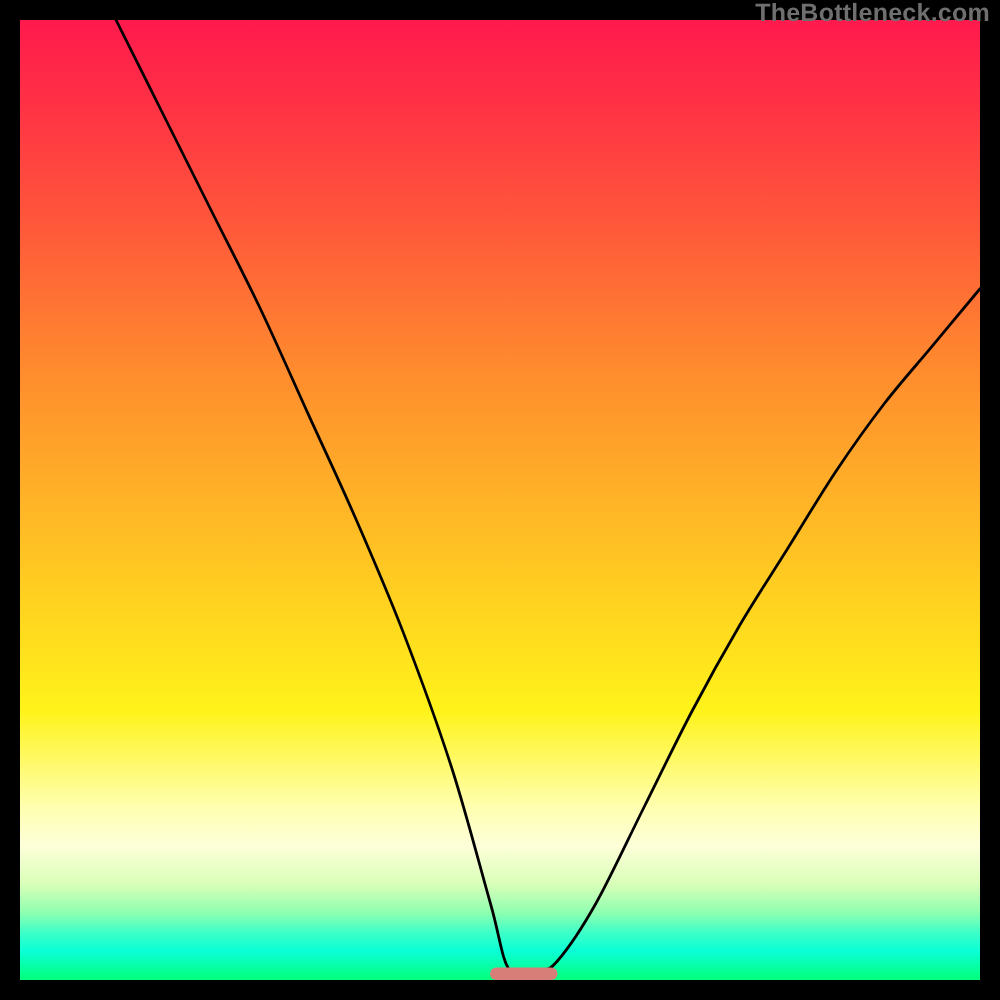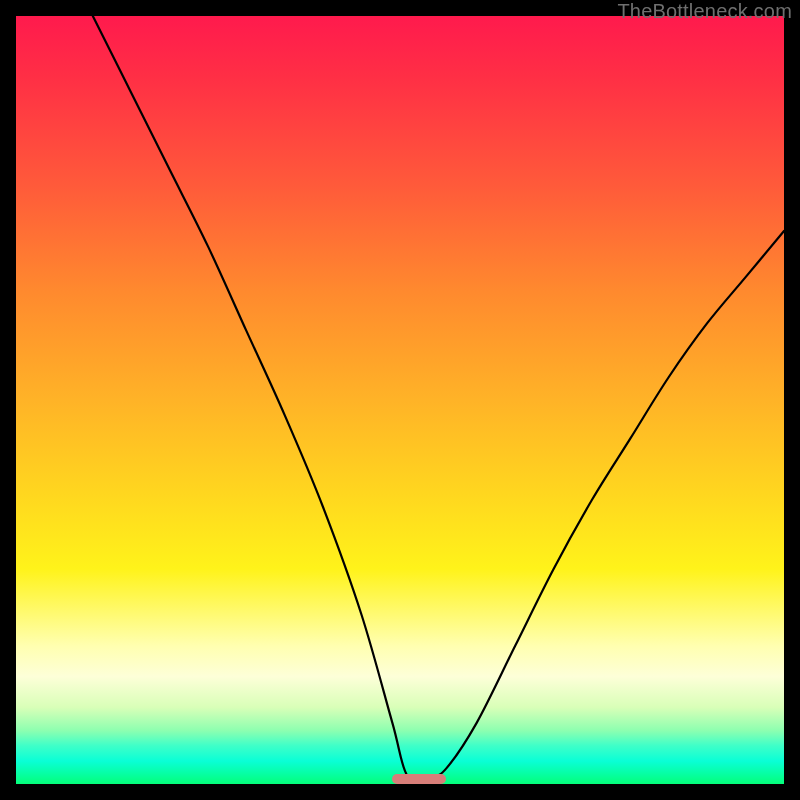--- a/index.html
+++ b/index.html
@@ -53,21 +53,21 @@
     position: absolute;
     height: 10px;
     border-radius: 5px;
     background: #d77e79;
   }
   .watermark {
     position: absolute;
     top: 0;
     right: 8px;
     font-size: 20px;
-    font-weight: 400;
+    font-weight: 700;
     color: #6f6f6f;
     letter-spacing: 0.2px;
     user-select: none;
   }
 </style>
 </head>
 <body>
 
 <div class="frame">
   <div class="plot-area">

